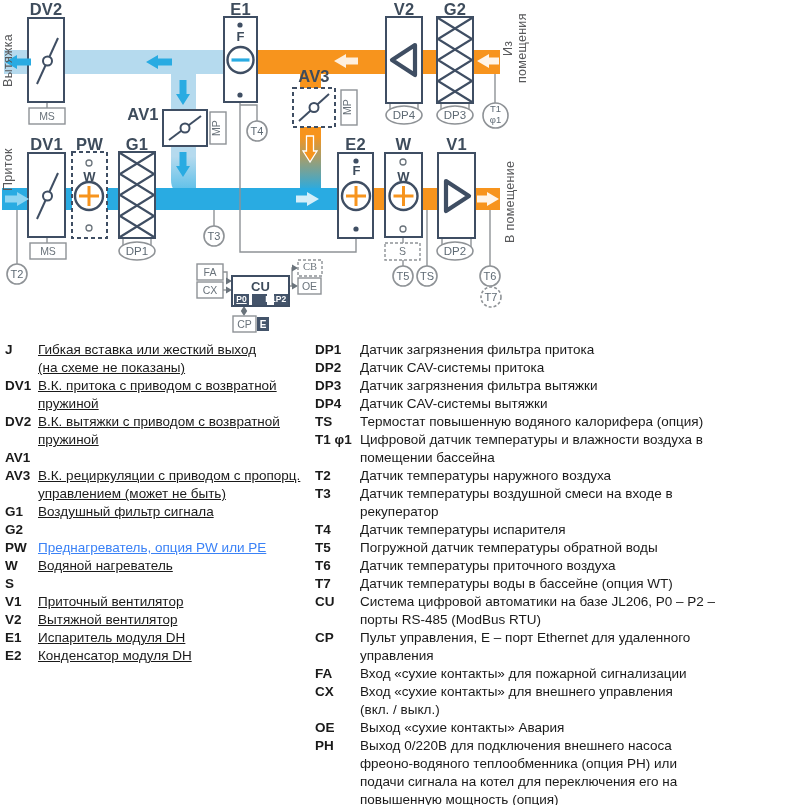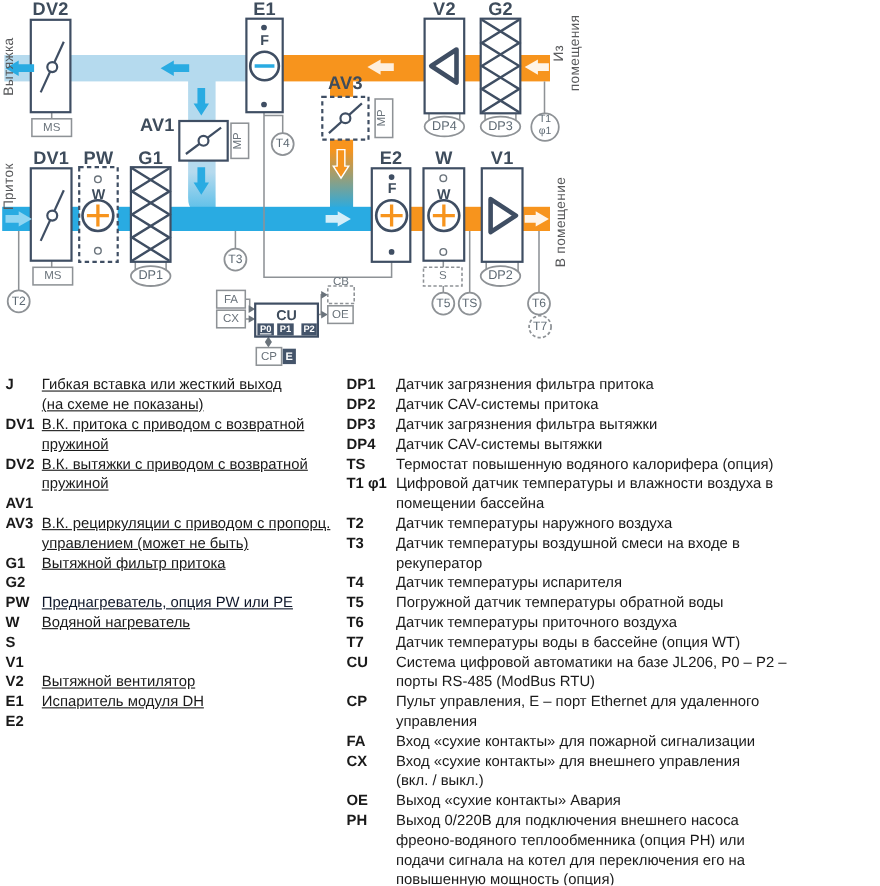--- a/index.html
+++ b/index.html
@@ -14,21 +14,21 @@
   .dp-lbl{font-size:11.5px;color:#5E6A74;text-align:center;line-height:18px;}
   .chip-lbl{font-size:8.5px;font-weight:bold;color:#fff;text-align:center;line-height:11px;}
   .vtext{writing-mode:vertical-rl;transform:rotate(180deg);font-size:12.5px;color:#58595b;text-align:center;letter-spacing:.3px;}
   .vport{writing-mode:vertical-rl;transform:rotate(180deg);font-size:10.5px;color:#6A737B;text-align:center;}
   
   .lg-col{position:absolute;top:341px;}
   .lg-row{display:flex;align-items:flex-start;}
   .lg-key{font-weight:bold;font-size:13.5px;line-height:18px;flex:0 0 auto;}
   .lg-txt{font-size:13.5px;line-height:18px;white-space:pre-line;}
   .lg-note{font-size:12px;}
-  .muted{color:#0f172a;}
+  .muted{color:#3b82f6;}
   #lg-left{left:5px;width:305px;}
   #lg-left .lg-key{width:33px;}
   #lg-left .lg-txt{width:268px;text-decoration:underline;}
   #lg-right{left:315px;width:484px;}
   #lg-right .lg-key{width:45px;}
   #lg-right .lg-txt{width:436px;}
   svg{display:block;}
 </style>
 </head>
 <body>
@@ -215,27 +215,27 @@
   <div class="abs inner-lbl" style="left:77px;top:169px;width:25px;">W</div>
   <div class="abs inner-lbl" style="left:391px;top:169px;width:25px;">W</div>
 
   <div class="abs port-lbl" style="left:29px;top:109px;width:36px;">MS</div>
   <div class="abs port-lbl" style="left:30px;top:244px;width:36px;">MS</div>
   <div class="abs vport" style="left:210px;top:112px;width:16px;height:32px;">MP</div>
   <div class="abs vport" style="left:341px;top:90px;width:16px;height:35px;">MP</div>
   <div class="abs port-lbl" style="left:385px;top:244px;width:35px;">S</div>
   <div class="abs port-lbl" style="left:197px;top:265px;width:26px;">FA</div>
   <div class="abs port-lbl" style="left:197px;top:283px;width:26px;">CX</div>
-  <div class="abs port-lbl" style="left:298px;top:249px;width:24px;">CB</div>
+  <div class="abs port-lbl" style="left:298px;top:259px;width:24px;font-family:Liberation Serif, serif;">CB</div>
   <div class="abs port-lbl" style="left:298px;top:279px;width:23px;">OE</div>
   <div class="abs port-lbl" style="left:233px;top:317px;width:23px;">CP</div>
   <div class="abs chip-lbl" style="left:257px;top:319px;width:12px;font-size:10px;">E</div>
   <div class="abs inner-lbl" style="left:232px;top:279px;width:57px;">CU</div>
   <div class="abs chip-lbl" style="left:234px;top:294px;width:15px;text-decoration:underline;">P0</div>
-  <div class="abs chip-lbl" style="left:252px;top:294px;width:15px;">P1</div>
+  <div class="abs chip-lbl" style="left:252px;top:294px;width:37px;">P1</div>
   <div class="abs chip-lbl" style="left:274px;top:294px;width:14px;">P2</div>
 
   <div class="abs sensor-lbl" style="left:7px;top:268px;width:20px;">T2</div>
   <div class="abs sensor-lbl" style="left:204px;top:230px;width:20px;">T3</div>
   <div class="abs sensor-lbl" style="left:247px;top:125px;width:20px;">T4</div>
   <div class="abs sensor-lbl" style="left:393px;top:270px;width:20px;">T5</div>
   <div class="abs sensor-lbl" style="left:417px;top:270px;width:20px;">TS</div>
   <div class="abs sensor-lbl" style="left:480px;top:270px;width:20px;">T6</div>
   <div class="abs sensor-lbl" style="left:481px;top:291px;width:20px;">T7</div>
   <div class="abs sensor-lbl" style="left:483px;top:104px;width:25px;font-size:9.5px;line-height:10.5px;">
@@ -266,49 +266,51 @@
       <div class="lg-row">
         <span class="lg-key">AV1</span>
       </div>
       <div class="lg-row">
         <span class="lg-key">AV3</span>
         <span class="lg-txt"><span>В.К. рециркуляции с приводом с пропорц.
 управлением (может не быть)</span></span>
       </div>
       <div class="lg-row">
         <span class="lg-key">G1</span>
-        <span class="lg-txt"><span>Вытяжной фильтр притока</span></span>
+        <span class="lg-txt"><span>Воздушный фильтр сигнала</span></span>
       </div>
       <div class="lg-row">
         <span class="lg-key">G2</span>
       </div>
       <div class="lg-row">
         <span class="lg-key">PW</span>
         <span class="lg-txt muted"><span>Преднагреватель, опция PW или PE</span></span>
       </div>
       <div class="lg-row">
         <span class="lg-key">W</span>
         <span class="lg-txt"><span>Водяной нагреватель</span></span>
       </div>
       <div class="lg-row">
         <span class="lg-key">S</span>
       </div>
       <div class="lg-row">
         <span class="lg-key">V1</span>
+        <span class="lg-txt"><span>Приточный вентилятор</span></span>
       </div>
       <div class="lg-row">
         <span class="lg-key">V2</span>
         <span class="lg-txt"><span>Вытяжной вентилятор</span></span>
       </div>
       <div class="lg-row">
         <span class="lg-key">E1</span>
         <span class="lg-txt"><span>Испаритель модуля DH</span></span>
       </div>
       <div class="lg-row">
         <span class="lg-key">E2</span>
+        <span class="lg-txt"><span>Конденсатор модуля DH</span></span>
       </div>
     </div>
   <div id="lg-right" class="lg-col">
       <div class="lg-row">
         <span class="lg-key">DP1</span>
         <span class="lg-txt"><span>Датчик загрязнения фильтра притока</span></span>
       </div>
       <div class="lg-row">
         <span class="lg-key">DP2</span>
         <span class="lg-txt"><span>Датчик CAV-системы притока</span></span>

